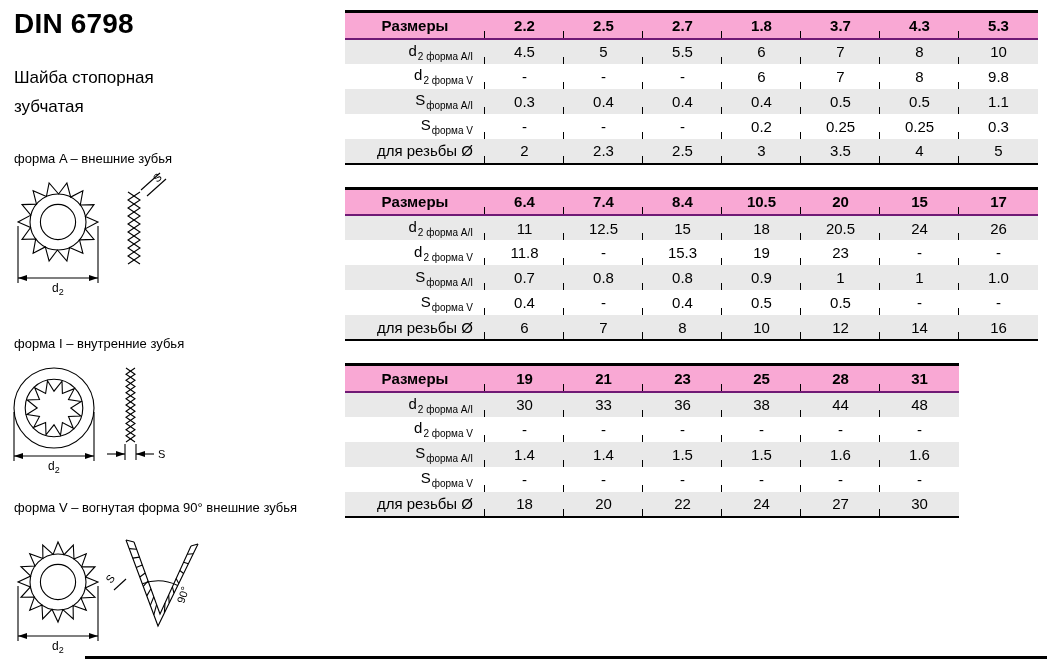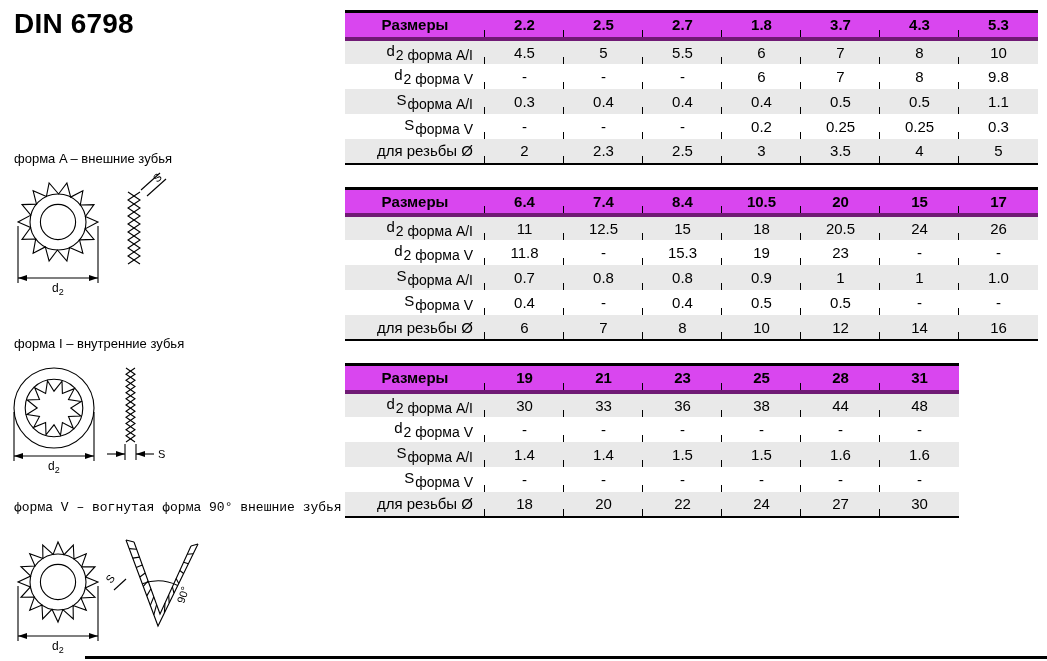--- a/index.html
+++ b/index.html
@@ -6,55 +6,56 @@
   html,body { background:#fff; }
   body {
     width:1047px; height:661px; position:relative; overflow:hidden;
     font-family:"Liberation Sans", sans-serif; color:#000;
   }
   .page { position:absolute; inset:0; }
 
   .title { position:absolute; left:14px; top:8px; font-size:28px; font-weight:bold; letter-spacing:.2px; }
   .subtitle { position:absolute; left:14px; top:64px; font-size:17px; width:205px; line-height:1.7; }
   .form-label { position:absolute; left:14px; font-size:13px; white-space:nowrap; }
-  #labelA { top:151px; } #labelI { top:336px; } #labelV { top:500px;font-family:Liberation Mono, monospace; }
+  #labelA { top:151px; } #labelI { top:336px; } #labelV { top:500px; }
   #diagA { position:absolute; left:8px; top:170px; }
   #diagI { position:absolute; left:8px; top:352px; }
   #diagV { position:absolute; left:8px; top:518px; }
 
   svg .draw path, svg .draw circle, svg .draw line { stroke:#000; stroke-width:1.1; fill:none; }
   svg path.arr { fill:#000; stroke:none; }
   svg text { fill:#000; font-family:"Liberation Sans", sans-serif; }
 
   .tables { position:absolute; left:345px; top:10px; }
   .tables table {
     border-collapse:collapse; table-layout:fixed; margin-bottom:22px;
     border-top:3px solid #000; border-bottom:2px solid #000;
   }
   .tables th, .tables td {
     height:25px; text-align:center; font-size:15px; position:relative; padding:0 4px;
     font-weight:normal;
   }
-  .tables thead th { background:#d946ef; border-bottom:4px solid #701a75; font-weight:bold; height:27px; }
+  .tables thead th { background:#f9a8d4; border-bottom:2px solid #701a75; font-weight:bold; height:27px; }
   .tables tbody tr:nth-child(odd) td { background:#e9e9e9; }
   .tables tbody tr:nth-child(even) td { background:#ffffff; }
   .tables td.lab { text-align:right; padding-right:12px; white-space:nowrap; }
   .tables th.lab-h { text-align:center; }
   .tables th:not(:last-child)::after, .tables td:not(:last-child)::after {
     content:""; position:absolute; right:0; bottom:0; width:1px; height:7px; background:#000;
   }
-  .tables sub { font-size:14px; margin-left:1px; }
+  .tables sub { font-size:10px; margin-left:1px; }
 
   .bottom-rule { position:absolute; left:85px; top:656px; width:962px; height:3px; background:#000; }
 </style>
 </head>
 <body>
 
 <div class="page">
   <div class="title">DIN 6798</div>
+  <div class="subtitle">Шайба стопорная зубчатая</div>
 
   <div class="form-label" id="labelA">форма A – внешние зубья</div>
   <svg id="diagA" width="210" height="130" viewBox="0 0 210 130">
       <g class="draw">
         <path d="M90.0,52.0L77.2,58.8L86.0,69.4L71.5,69.9L74.9,83.3L61.6,77.5L58.9,91.0L49.4,80.0L41.1,91.0L37.3,76.9L25.1,83.3L27.7,69.0L14.0,69.4L22.6,57.6L10.0,52.0L22.8,45.2L14.0,34.6L28.5,34.1L25.1,20.7L38.4,26.5L41.1,13.0L50.6,24.0L58.9,13.0L62.7,27.1L74.9,20.7L72.3,35.0L86.0,34.6L77.4,46.4Z"></path>
         <circle cx="50" cy="52" r="28"></circle>
         <circle cx="50" cy="52" r="17.6"></circle>
       </g>
       <g class="draw">
         <line x1="10" y1="56" x2="10" y2="113"></line>

